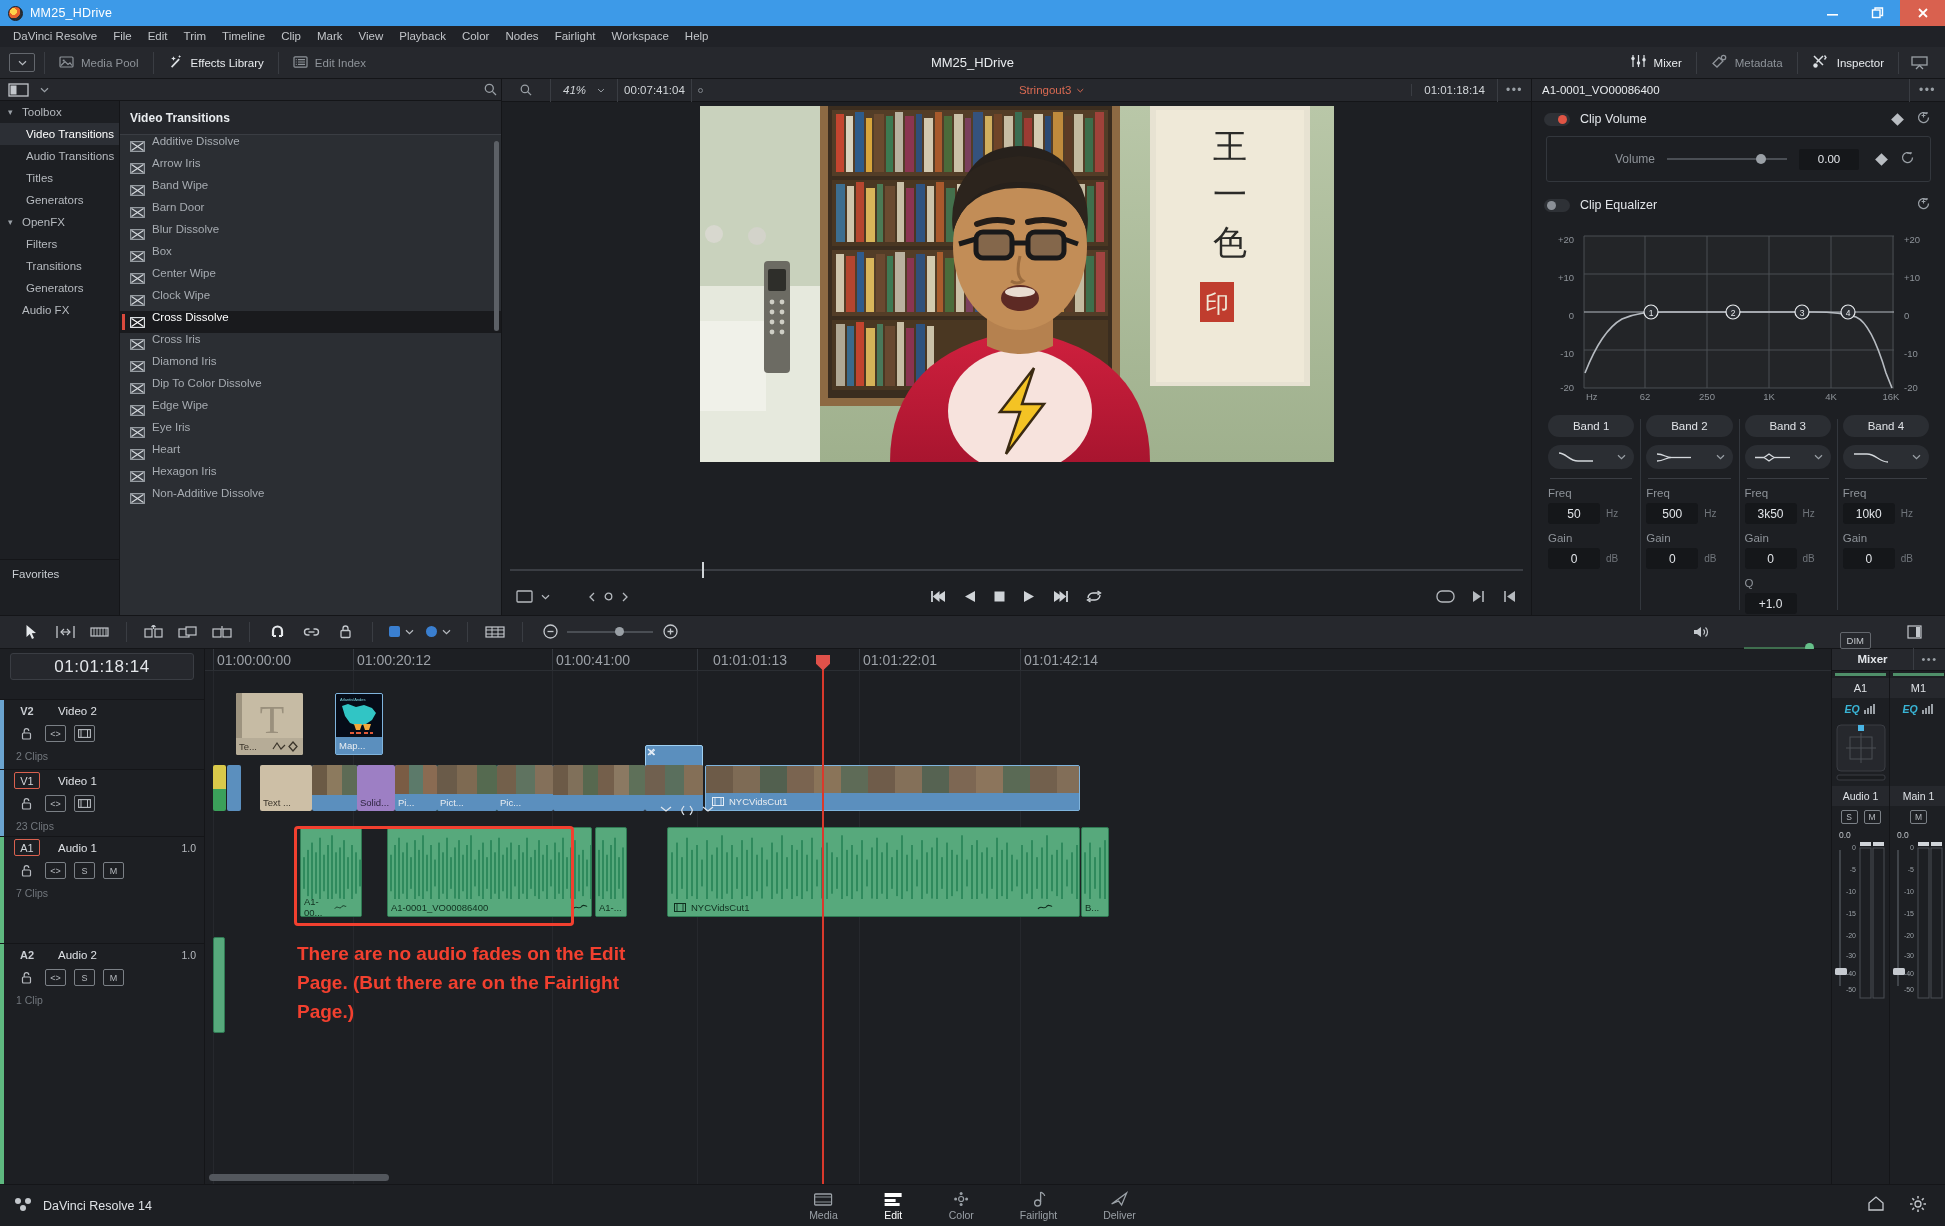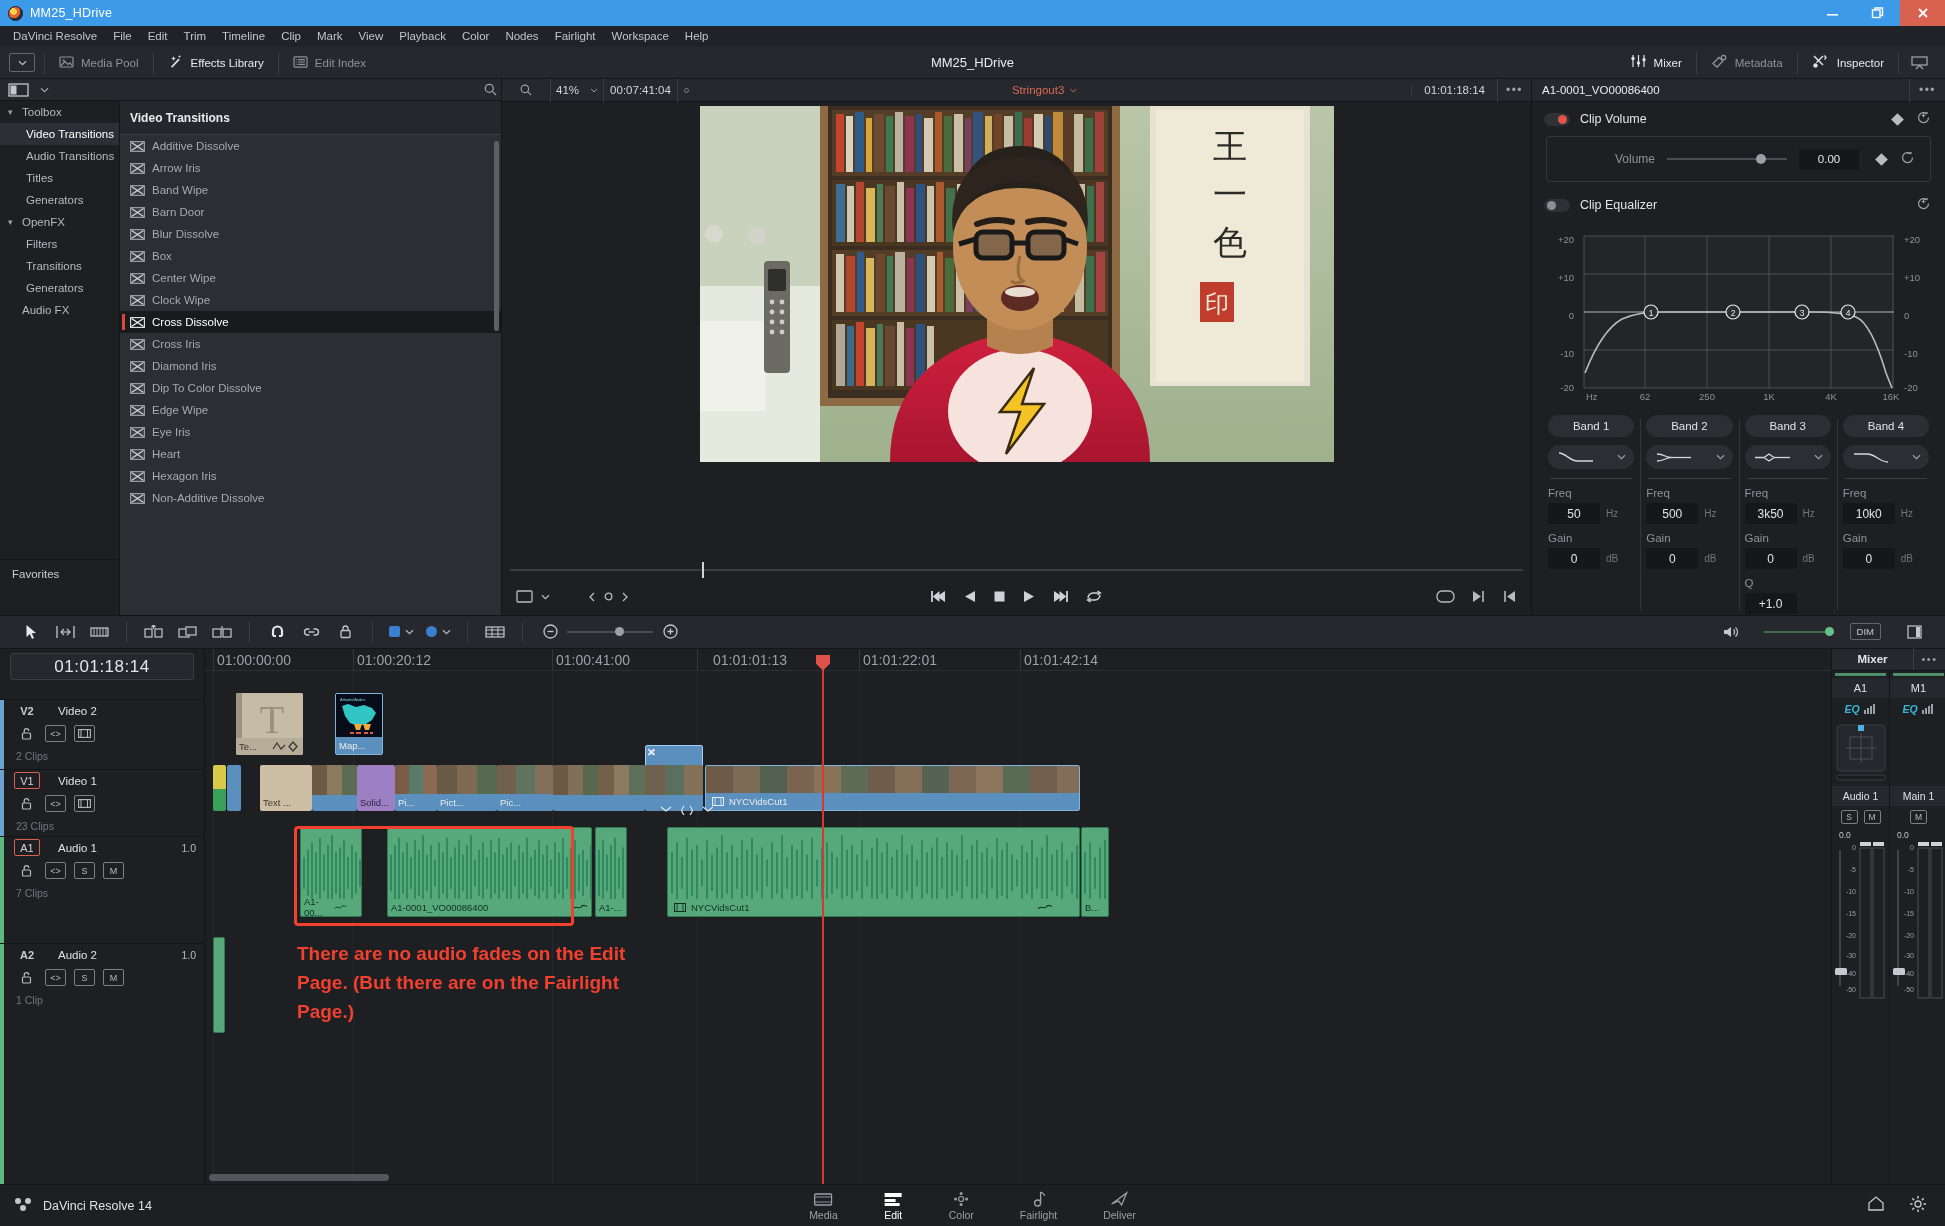--- a/index.html
+++ b/index.html
@@ -58,31 +58,31 @@
   .tnode { height: 22px; display: flex; align-items: center; color: #b6babf; font-size: 11.5px; padding-left: 8px; }
   .tnode .tw { width: 14px; color: #9aa0a6; font-size: 9px; }
   .tnode.child { padding-left: 26px; }
   .tnode.child2 { padding-left: 22px; }
   .tnode.sel { background: #2c2f35; color: #fff; }
   .favs { border-top: 1px solid #141518; height: 56px; padding: 8px 0 0 12px; color: #c8ccd1; font-size: 11.5px; }
 
   .eff-list { flex: 1; background: #25272c; display: flex; flex-direction: column; min-width: 0; position: relative; }
   .eff-list-title { padding: 10px 0 9px 10px; color: #e9ecef; font-size: 12px; font-weight: bold; }
   .eff-items { flex: 1; background: #2b2e33; border-top: 1px solid #3a3d43; overflow: hidden; position: relative; }
-  .eff-item { height: 22px; display: flex; align-items: center; color: #a6abb1; font-size: 11.5px; padding-left: 10px; position: relative; }
+  .eff-item { height: 22px; display: flex; color: #a6abb1; font-size: 11.5px; padding-left: 10px; position: relative; }
   .eff-item.sel { background: #191a1d; color: #fff; }
   .eff-item.sel::before { content:''; position:absolute; left:2px; top:3px; width:3px; height:16px; background:#d94a3d; }
   .eff-item .fxico { width: 22px; display:flex; align-items:center; }
   .eff-scroll { position: absolute; right: 2px; top: 6px; width: 5px; height: 190px; background: #5c6066; border-radius: 3px; }
 
   
   .viewer-col { flex: 1; background: #1d1f23; display: flex; flex-direction: column; min-width: 0; }
   .view-tcbar { height: 23px; background: #26282d; display: flex; align-items: center; border-bottom: 1px solid #141518; position: relative; }
   .vt-cell { height: 23px; display: flex; align-items: center; justify-content: center; color: #d2d6da; font-size: 11.5px; border-right: 1px solid #3a3d43; }
-  .vt-zoom { width: 54px; gap: 11px; }
+  .vt-zoom { width: 68px; gap: 11px; font-style: italic; }
   .vt-tc { width: 74px; }
   .vt-mid { flex: 1; position: relative; display:flex; align-items:center; }
   .vt-mid .dot { margin-left: 6px; width:5px;height:5px;border:1px solid #7d8288;border-radius:50%; }
   .vt-stringout { position:absolute; left:50%; transform: translateX(-50%); color:#d96a52; font-size:11.5px; display:flex; gap:5px; align-items:center; }
   .vt-right { display:flex; align-items:center; }
   .vt-endtc { color:#d2d6da; font-size:11.5px; padding: 0 12px; border-left:1px solid #3a3d43;}
   .vt-dots { width: 34px; text-align:center; color:#9aa0a6; font-size:12px; letter-spacing:1.5px; border-left:1px solid #3a3d43; height:23px; line-height:23px;}
 
   .viewer-stage { flex: 1; background: #1d1f23; display:flex; align-items:flex-start; justify-content:center; padding-top: 4px; min-height:0;}
   .viewer-img { width: 634px; height: 356px; position: relative; overflow: hidden; background:#2a2622; }
@@ -132,21 +132,21 @@
   .band-in { width:52px;height:21px;background:#15171a;border-radius:3px;display:flex;align-items:center;justify-content:center;color:#e2e5e9;font-size:12px;}
   .band-unit { color:#70757b; font-size:10px; }
 
   
   .edittool { height: 34px; background:#26282d; border-top:1px solid #141518; border-bottom:1px solid #141518; display:flex; align-items:center; padding: 0 14px; gap: 0; flex:none;}
   .et-ico { width:34px;height:34px; display:flex;align-items:center;justify-content:center; color:#c3c7cc;}
   .et-ico.active { color:#fff; }
   .et-sep { width:1px;height:20px;background:#3a3d43; margin: 0 10px; }
   .et-flag { display:flex; align-items:center; gap:5px; padding: 0 6px;}
   .flagsq { width:11px;height:11px;border-radius:2px; }
-  .et-right { margin-left:auto; display:flex; align-items:center; gap:16px;}
+  .et-right { margin-left:auto; display:flex; align-items:flex-end; gap:26px;}
   .zoomslider { width:86px;height:2px;background:#4a4e54;position:relative;}
   .zoomslider .zk { position:absolute; left:56%; top:-4px;width:9px;height:9px;border-radius:50%;background:#9aa0a6;}
   .volslider { width:70px;height:2px;background:#3f6e4e;position:relative;}
   .volslider .zk { position:absolute; right:0; top:-4px;width:9px;height:9px;border-radius:50%;background:#66c08a;}
   .dimbtn { padding: 2px 6px; border:1px solid #63676d; border-radius:2px; color:#c3c7cc; font-size:9.5px;}
 
   
   .timeline { flex: 1; display:flex; min-height:0; background:#1d1f23; }
   .tl-heads { width:205px; background:#1d1f23; border-right:1px solid #141518; display:flex; flex-direction:column; flex:none;}
   .tl-tc { height:36px; display:flex; align-items:center; justify-content:center; }

